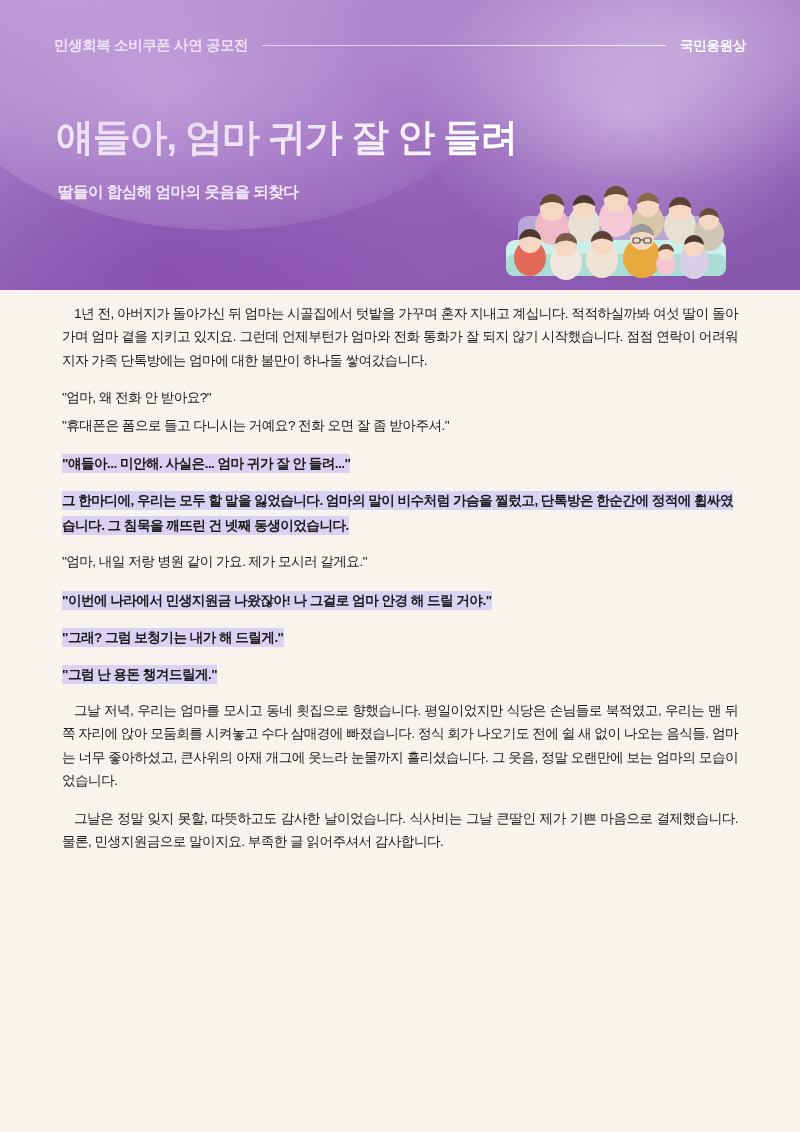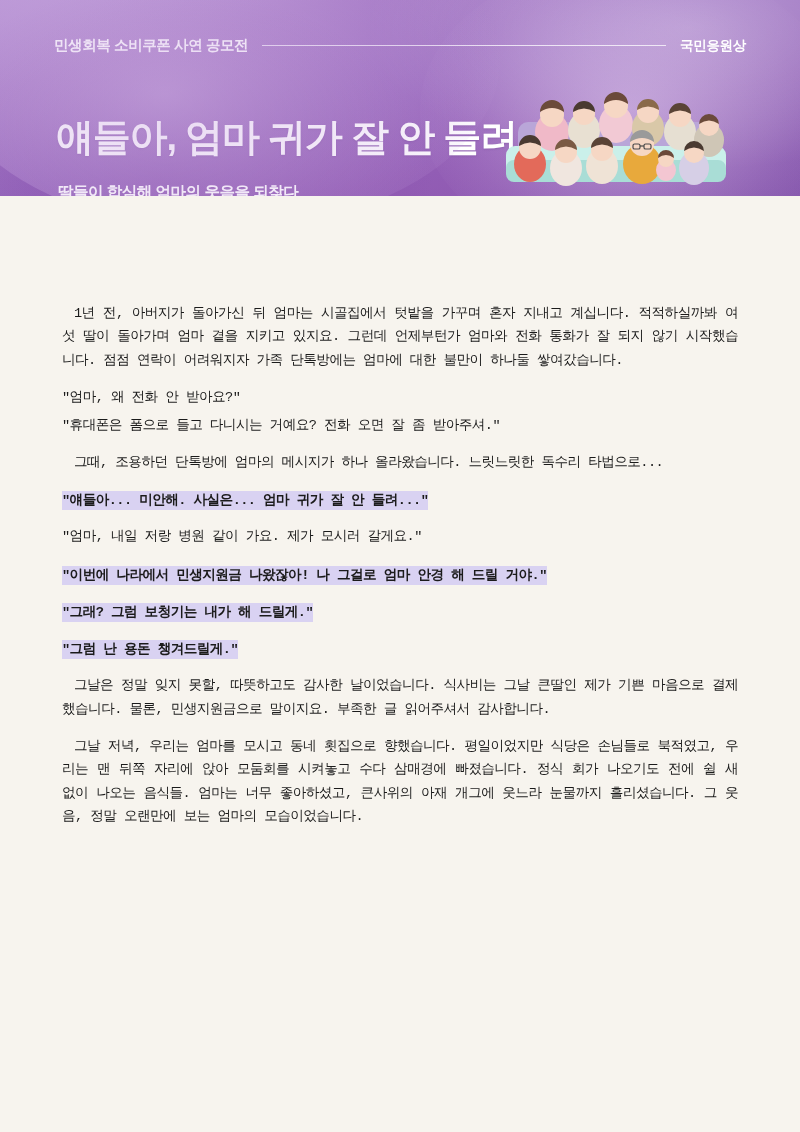--- a/index.html
+++ b/index.html
@@ -18,21 +18,21 @@
     width: 800px;
     height: 1132px;
     background: #f7f4ee;
     overflow: hidden;
   }
 
   
   .header {
     position: relative;
     width: 800px;
-    height: 196px;
+    height: 290px;
     overflow: hidden;
     background:
       radial-gradient(ellipse 520px 230px at 86% 14%, rgba(255,255,255,0.30) 0%, rgba(255,255,255,0.0) 62%),
       radial-gradient(ellipse 420px 300px at 20% 92%, rgba(120,60,160,0.40) 0%, rgba(120,60,160,0.0) 65%),
       radial-gradient(ellipse 700px 420px at 50% 120%, rgba(150,90,180,0.55) 0%, rgba(150,90,180,0) 70%),
       linear-gradient(165deg, #b894d4 0%, #a87ec8 22%, #9a6ec0 48%, #8f5fb5 70%, #8356ab 100%);
   }
   .header::after {
     content: "";
     position: absolute;
@@ -121,21 +121,20 @@
     box-sizing: border-box;
   }
   p {
     margin: 0 0 14px 0;
     font-size: 13.6px;
     line-height: 1.72;
     color: #1b1b1b;
     letter-spacing: -0.55px;
     text-align: justify;
     text-justify: inter-character;
-    font-family: Liberation Mono, monospace;
   }
   p.indent {
     text-indent: 12px;
   }
   p.quote {
     margin-bottom: 4px;
     text-align: left;
   }
   p.quote-last {
     margin-bottom: 14px;
@@ -255,33 +254,33 @@
     </svg>
   </div>
 
   <div class="content">
 
     <p class="indent">1년 전, 아버지가 돌아가신 뒤 엄마는 시골집에서 텃밭을 가꾸며 혼자 지내고 계십니다. 적적하실까봐 여섯 딸이 돌아가며 엄마 곁을 지키고 있지요. 그런데 언제부턴가 엄마와 전화 통화가 잘 되지 않기 시작했습니다. 점점 연락이 어려워지자 가족 단톡방에는 엄마에 대한 불만이 하나둘 쌓여갔습니다.</p>
 
     <p class="quote">"엄마, 왜 전화 안 받아요?"</p>
     <p class="quote-last">"휴대폰은 폼으로 들고 다니시는 거예요? 전화 오면 잘 좀 받아주셔."</p>
 
-    <p class="indent">그때, 조용하던 단톡방에 엄마의 메시지가 하나 올라왔습니다. 느릿느릿한 독수리 타법으로...</p>
 
     <p class="block-hl"><span class="hl-block">"얘들아... 미안해. 사실은... 엄마 귀가 잘 안 들려..."</span></p>
 
+    <p class="block-hl"><span class="hl-block">그 한마디에, 우리는 모두 할 말을 잃었습니다. 엄마의 말이 비수처럼 가슴을 찔렀고, 단톡방은 한순간에 정적에 휩싸였습니다. 그 침묵을 깨뜨린 건 넷째 동생이었습니다.</span></p>
 
     <p class="quote-last">"엄마, 내일 저랑 병원 같이 가요. 제가 모시러 갈게요."</p>
 
 
     <p class="block-hl tight"><span class="hl-block">"이번에 나라에서 민생지원금 나왔잖아! 나 그걸로 엄마 안경 해 드릴 거야."</span></p>
 
     <p class="block-hl tight"><span class="hl-block">"그래? 그럼 보청기는 내가 해 드릴게."</span></p>
 
     <p class="block-hl"><span class="hl-block">"그럼 난 용돈 챙겨드릴게."</span></p>
 
 
+    <p class="indent">그날 저녁, 우리는 엄마를 모시고 동네 횟집으로 향했습니다. 평일이었지만 식당은 손님들로 북적였고, 우리는 맨 뒤쪽 자리에 앉아 모둠회를 시켜놓고 수다 삼매경에 빠졌습니다. 정식 회가 나오기도 전에 쉴 새 없이 나오는 음식들. 엄마는 너무 좋아하셨고, 큰사위의 아재 개그에 웃느라 눈물까지 흘리셨습니다. 그 웃음, 정말 오랜만에 보는 엄마의 모습이었습니다.</p>
+
     <p class="indent">그날은 정말 잊지 못할, 따뜻하고도 감사한 날이었습니다. 식사비는 그날 큰딸인 제가 기쁜 마음으로 결제했습니다. 물론, 민생지원금으로 말이지요. 부족한 글 읽어주셔서 감사합니다.</p>
-
-    <p class="indent">그날 저녁, 우리는 엄마를 모시고 동네 횟집으로 향했습니다. 평일이었지만 식당은 손님들로 북적였고, 우리는 맨 뒤쪽 자리에 앉아 모둠회를 시켜놓고 수다 삼매경에 빠졌습니다. 정식 회가 나오기도 전에 쉴 새 없이 나오는 음식들. 엄마는 너무 좋아하셨고, 큰사위의 아재 개그에 웃느라 눈물까지 흘리셨습니다. 그 웃음, 정말 오랜만에 보는 엄마의 모습이었습니다.</p>
 
   </div>
 </div>
 
 </body></html>

